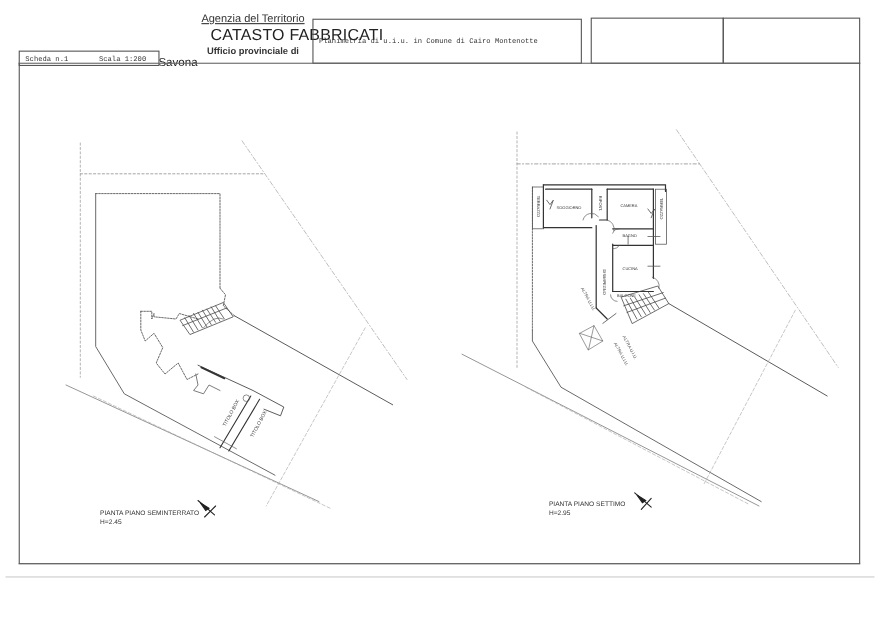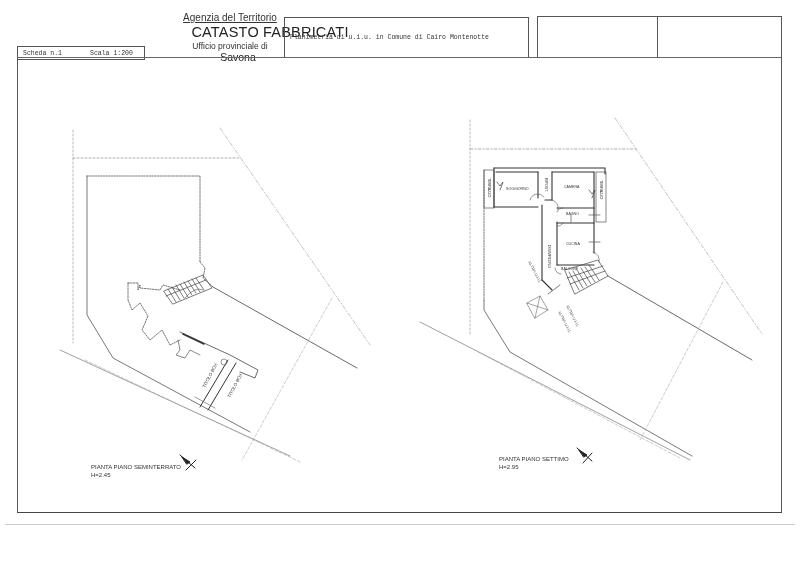--- a/index.html
+++ b/index.html
@@ -1,21 +1,21 @@
 <!DOCTYPE html>
 <html><head>
 <meta charset="utf-8">
 <style>
   html,body{margin:0;padding:0;background:#fff;}
   body{width:800px;height:566px;position:relative;overflow:hidden;font-family:"Liberation Sans",sans-serif;color:#222;}
   .abs{position:absolute;}
   .hdr-agency{left:160px;top:12px;width:140px;text-align:center;font-size:10px;color:#333;text-decoration:underline;}
   .hdr-catasto{left:150px;top:24px;width:160px;text-align:center;font-size:14.5px;letter-spacing:0.2px;color:#222;margin-left:40px;}
-  .hdr-ufficio{left:160px;top:41px;width:140px;text-align:center;font-size:8.5px;font-weight:normal;color:#333;}
-  .hdr-savona{left:168px;top:51px;width:140px;text-align:center;font-size:10.5px;color:#222;}
+  .hdr-ufficio{left:160px;top:41px;width:140px;text-align:center;font-size:8.5px;font-weight:bold;color:#333;}
+  .hdr-savona{left:144px;top:51px;width:140px;text-align:left;font-size:10.5px;color:#222;}
   .box{border:1px solid #555;box-sizing:border-box;}
   .mono{font-family:"Liberation Mono",monospace;font-size:6.5px;color:#333;}
   .lbl{font-family:"Liberation Sans",sans-serif;font-size:6px;color:#333;}
 </style>
 </head>
 <body>
 
 <div class="abs hdr-agency">Agenzia del Territorio</div>
 <div class="abs hdr-catasto">CATASTO FABBRICATI</div>
 <div class="abs hdr-ufficio">Ufficio provinciale di</div>

